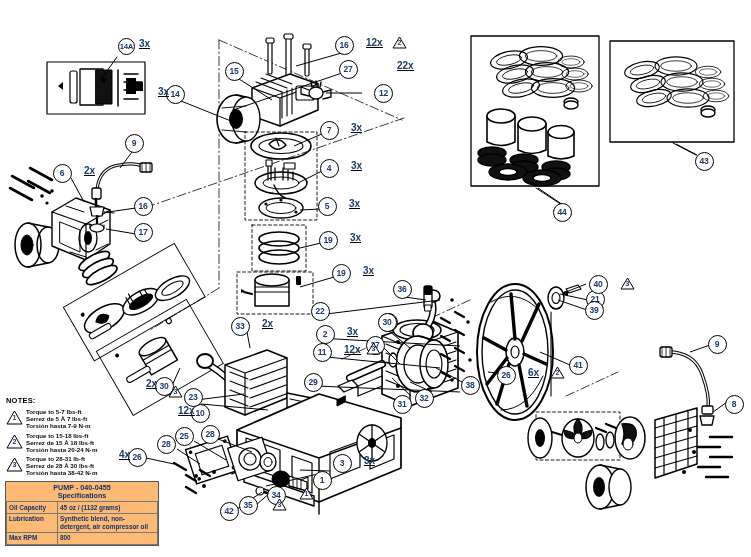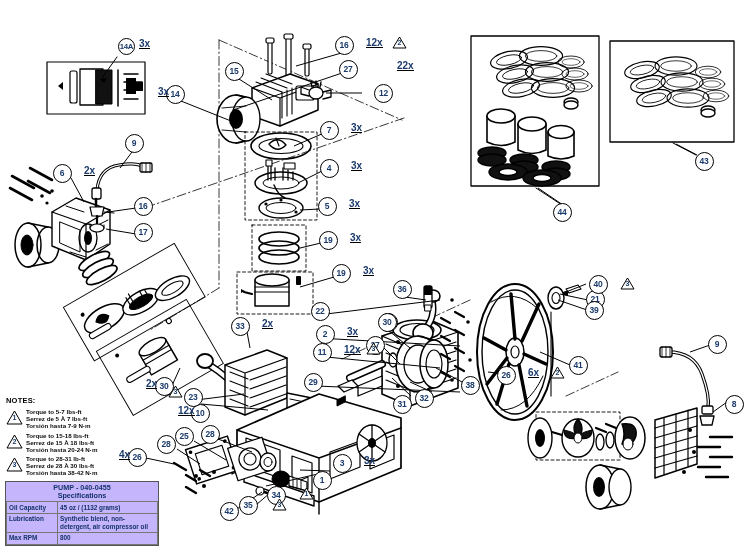--- a/index.html
+++ b/index.html
@@ -72,21 +72,21 @@
   .note-row .ntri{position:absolute;left:0;top:1px;width:17px;height:15px;}
   .note-row .ntri .tnum{
     position:absolute;left:0;top:4px;width:17px;text-align:center;
     font-size:7px;font-weight:bold;color:#1b3a6b;
   }
   .note-row .nline{font-size:6.2px;line-height:6.9px;color:#0a0a0a;font-weight:bold;white-space:nowrap;}
 
   
   #specs{
     position:absolute;left:5px;top:481px;width:152px;
-    border:1px solid #555;background:#c4b5fd;z-index:30;
+    border:1px solid #555;background:#fdba74;z-index:30;
     border-collapse:collapse;
   }
   #specs table{border-collapse:collapse;width:100%;}
   #specs td{
     border:1px solid #777;
     font-size:6.4px;
     color:#15326b;
     font-weight:bold;
     padding:1.5px 2px;
     vertical-align:top;

